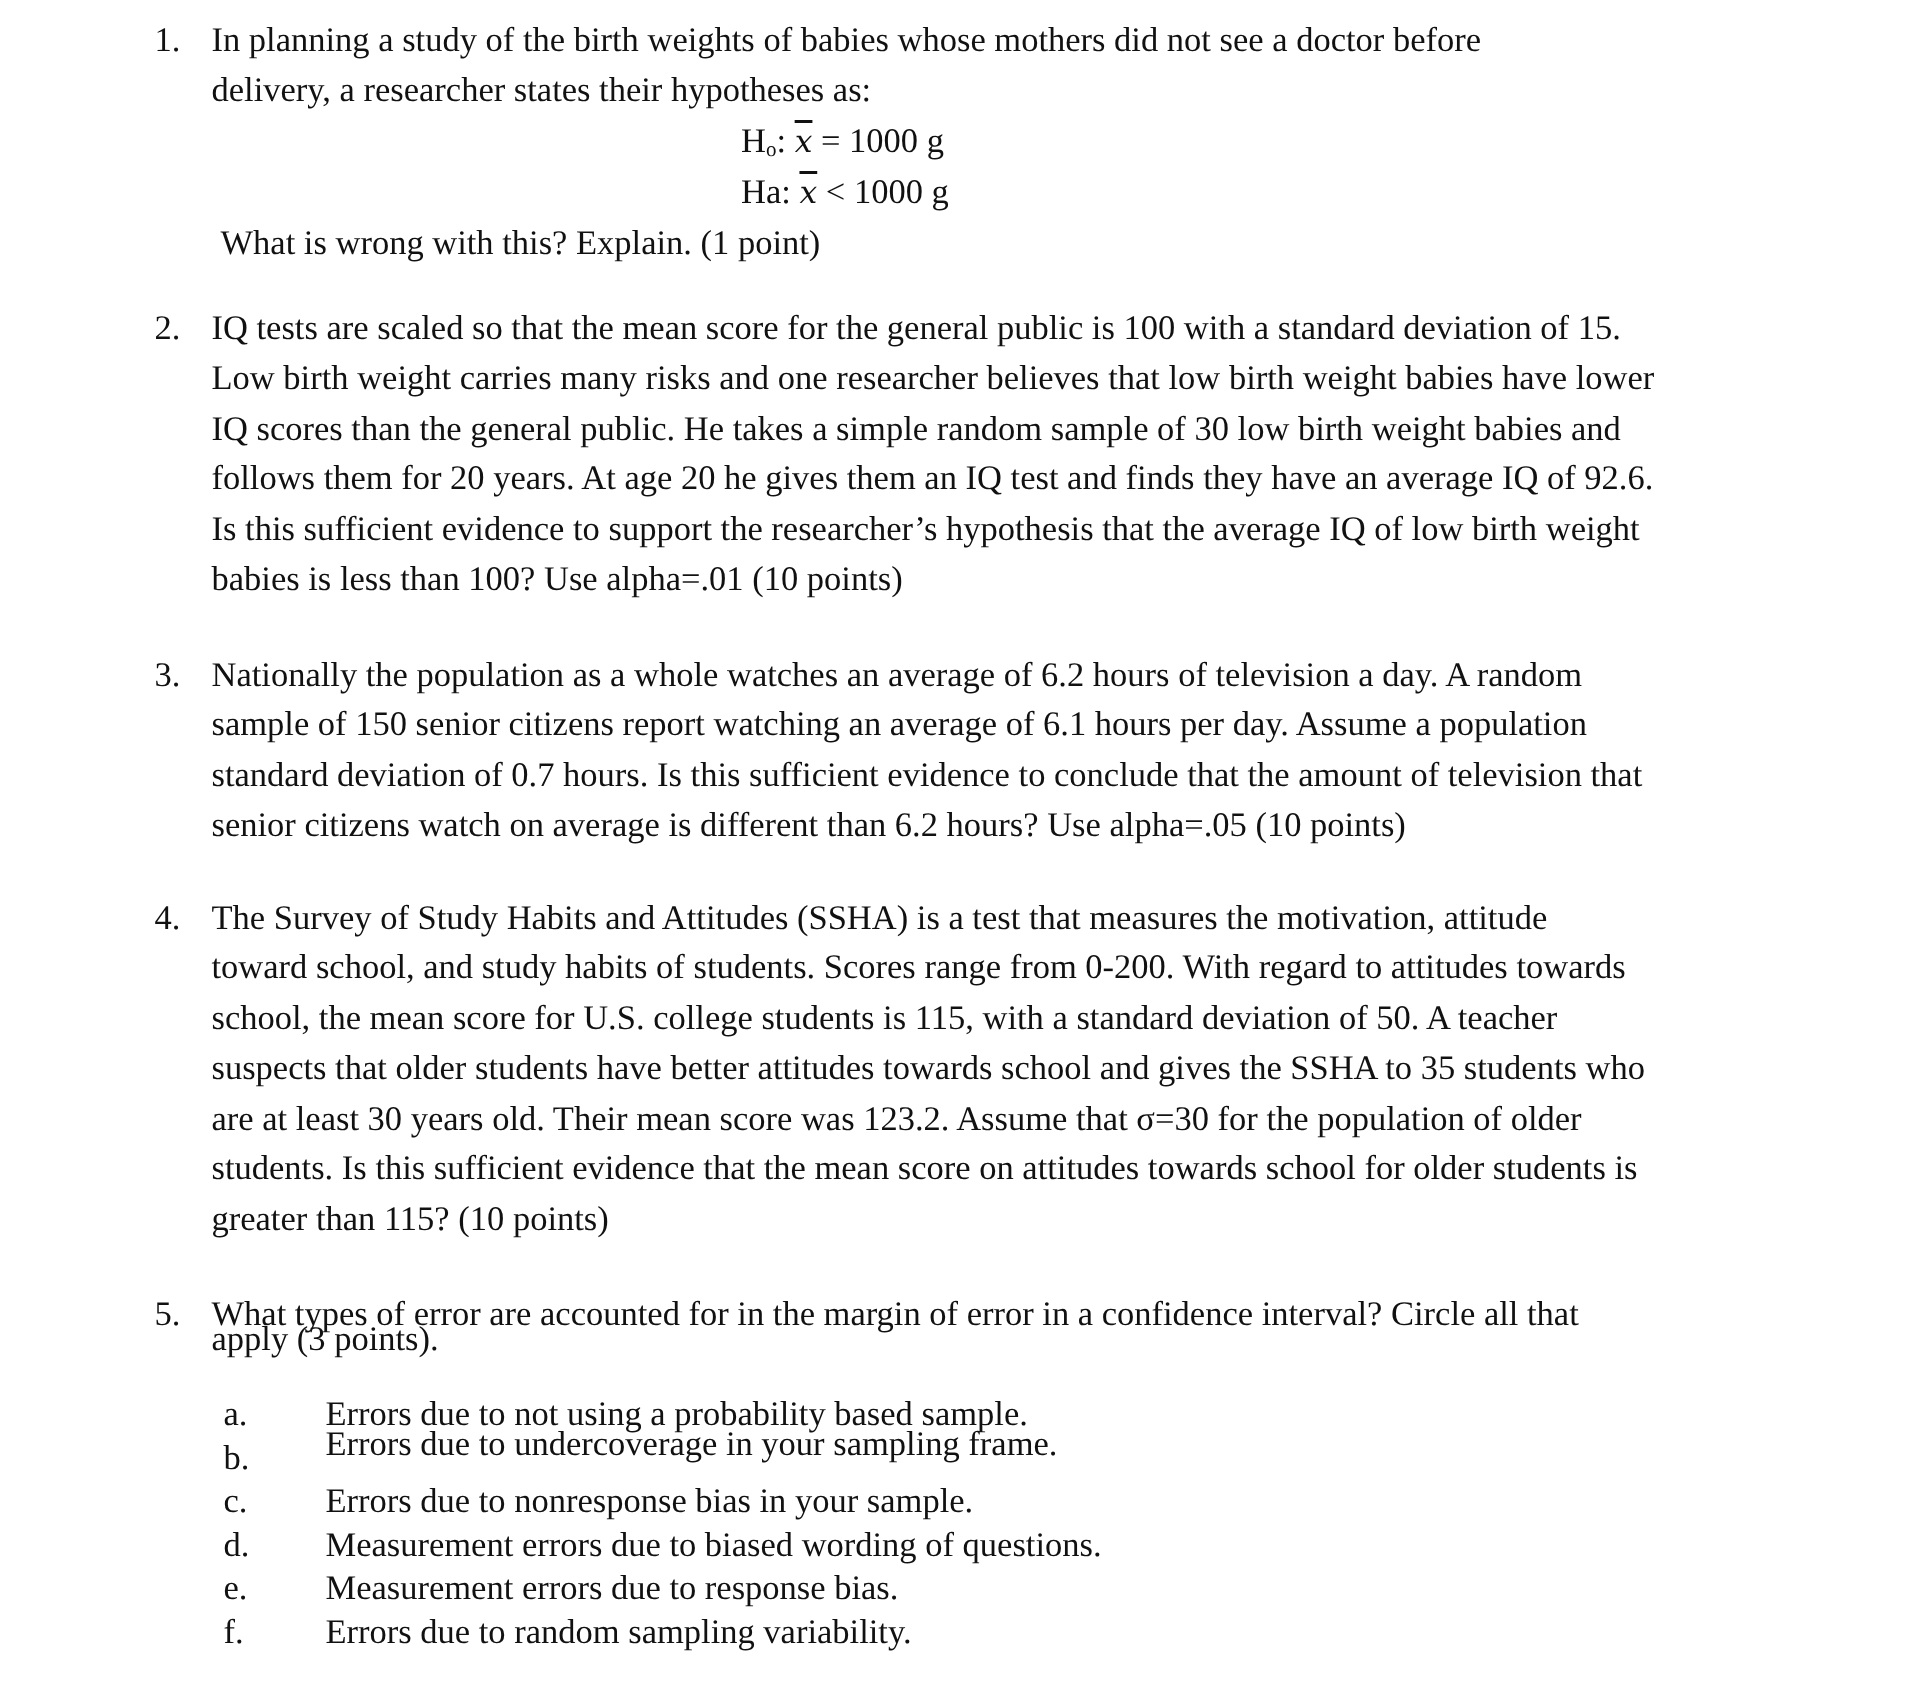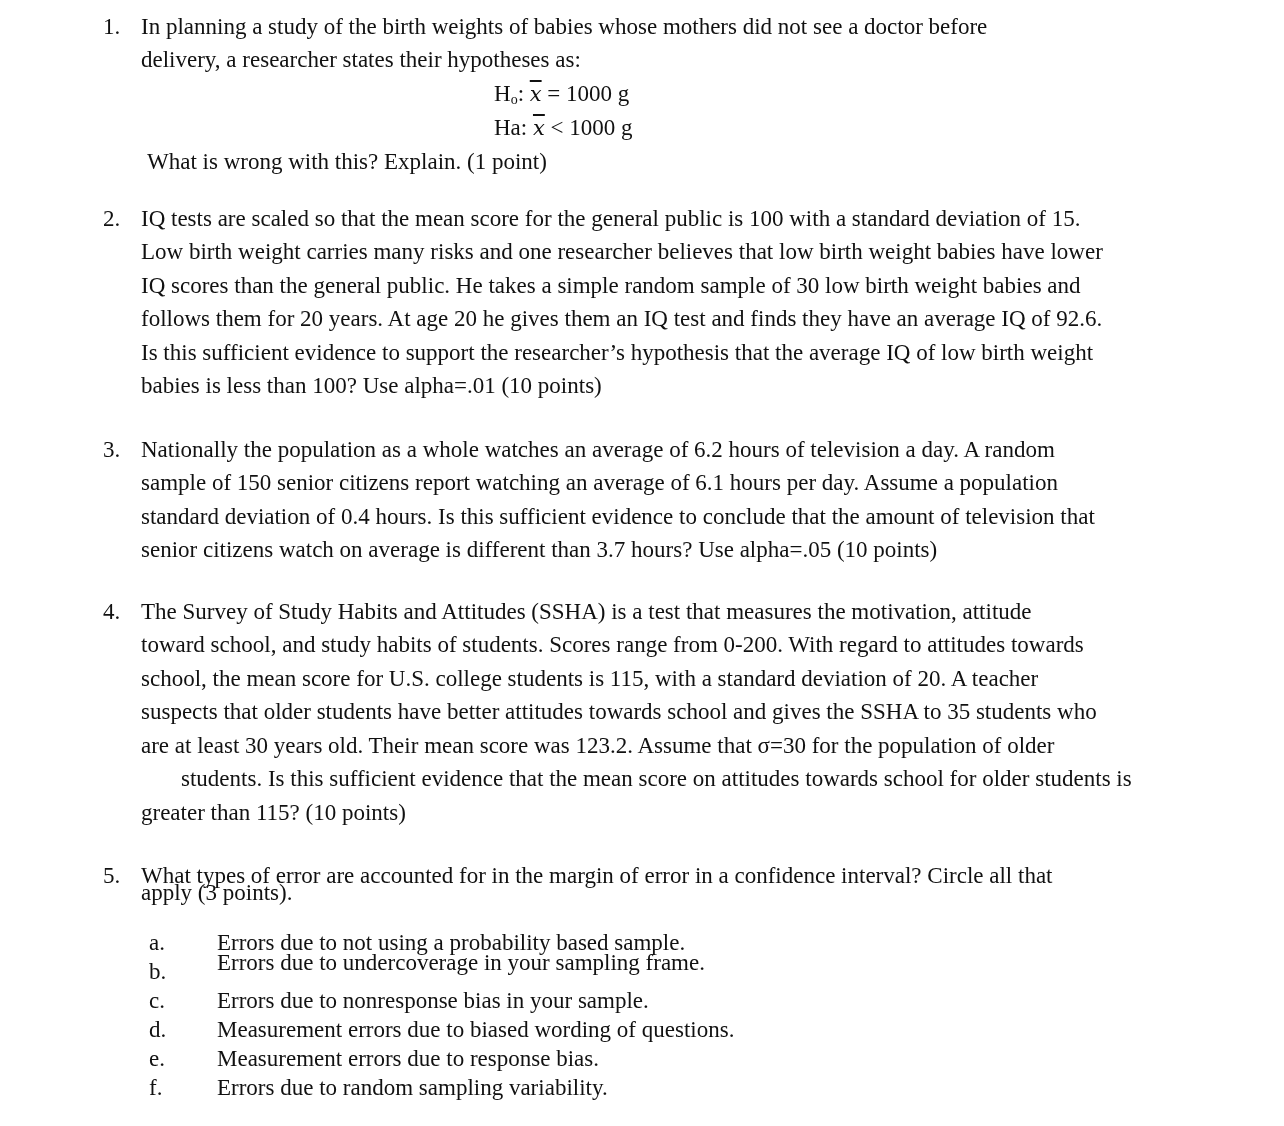--- a/index.html
+++ b/index.html
@@ -85,32 +85,32 @@
   <span class="line" style="top:67px;">IQ scores than the general public. He takes a simple random sample of 30 low birth weight babies and</span>
   <span class="line" style="top:100px;">follows them for 20 years. At age 20 he gives them an IQ test and finds they have an average IQ of 92.6.</span>
   <span class="line" style="top:134px;">Is this sufficient evidence to support the researcher’s hypothesis that the average IQ of low birth weight</span>
   <span class="line" style="top:167px;">babies is less than 100? Use alpha=.01 (10 points)</span>
 </div>
 
 <div class="q" style="top:437px;">
   <span class="num">3.</span>
   <span class="line" style="top:0px;">Nationally the population as a whole watches an average of 6.2 hours of television a day. A random</span>
   <span class="line" style="top:33px;">sample of 150 senior citizens report watching an average of 6.1 hours per day. Assume a population</span>
-  <span class="line" style="top:67px;">standard deviation of 0.4 hours. Is this sufficient evidence to conclude that the amount of television that</span>
-  <span class="line" style="top:100px;">senior citizens watch on average is different than 3.7 hours? Use alpha=.05 (10 points)</span>
+  <span class="line" style="top:67px;">standard deviation of 0.7 hours. Is this sufficient evidence to conclude that the amount of television that</span>
+  <span class="line" style="top:100px;">senior citizens watch on average is different than 6.2 hours? Use alpha=.05 (10 points)</span>
 </div>
 
 <div class="q" style="top:599px;">
   <span class="num">4.</span>
   <span class="line" style="top:0px;">The Survey of Study Habits and Attitudes (SSHA) is a test that measures the motivation, attitude</span>
   <span class="line" style="top:33px;">toward school, and study habits of students. Scores range from 0-200. With regard to attitudes towards</span>
-  <span class="line" style="top:67px;">school, the mean score for U.S. college students is 115, with a standard deviation of 20. A teacher</span>
+  <span class="line" style="top:67px;">school, the mean score for U.S. college students is 115, with a standard deviation of 50. A teacher</span>
   <span class="line" style="top:100px;">suspects that older students have better attitudes towards school and gives the SSHA to 35 students who</span>
   <span class="line" style="top:134px;">are at least 30 years old. Their mean score was 123.2. Assume that σ=30 for the population of older</span>
-  <span class="line" style="top:167px;margin-left:40px;">students. Is this sufficient evidence that the mean score on attitudes towards school for older students is</span>
+  <span class="line" style="top:167px;">students. Is this sufficient evidence that the mean score on attitudes towards school for older students is</span>
   <span class="line" style="top:201px;">greater than 115? (10 points)</span>
 </div>
 
 <div class="q" style="top:863px;">
   <span class="num">5.</span>
   <span class="line" style="top:0px;">What types of error are accounted for in the margin of error in a confidence interval? Circle all that</span>
   <span class="line" style="top:17px;">apply (3 points).</span>
 
   <div>
     <span class="opt-letter" style="top:67px;">a.</span>

